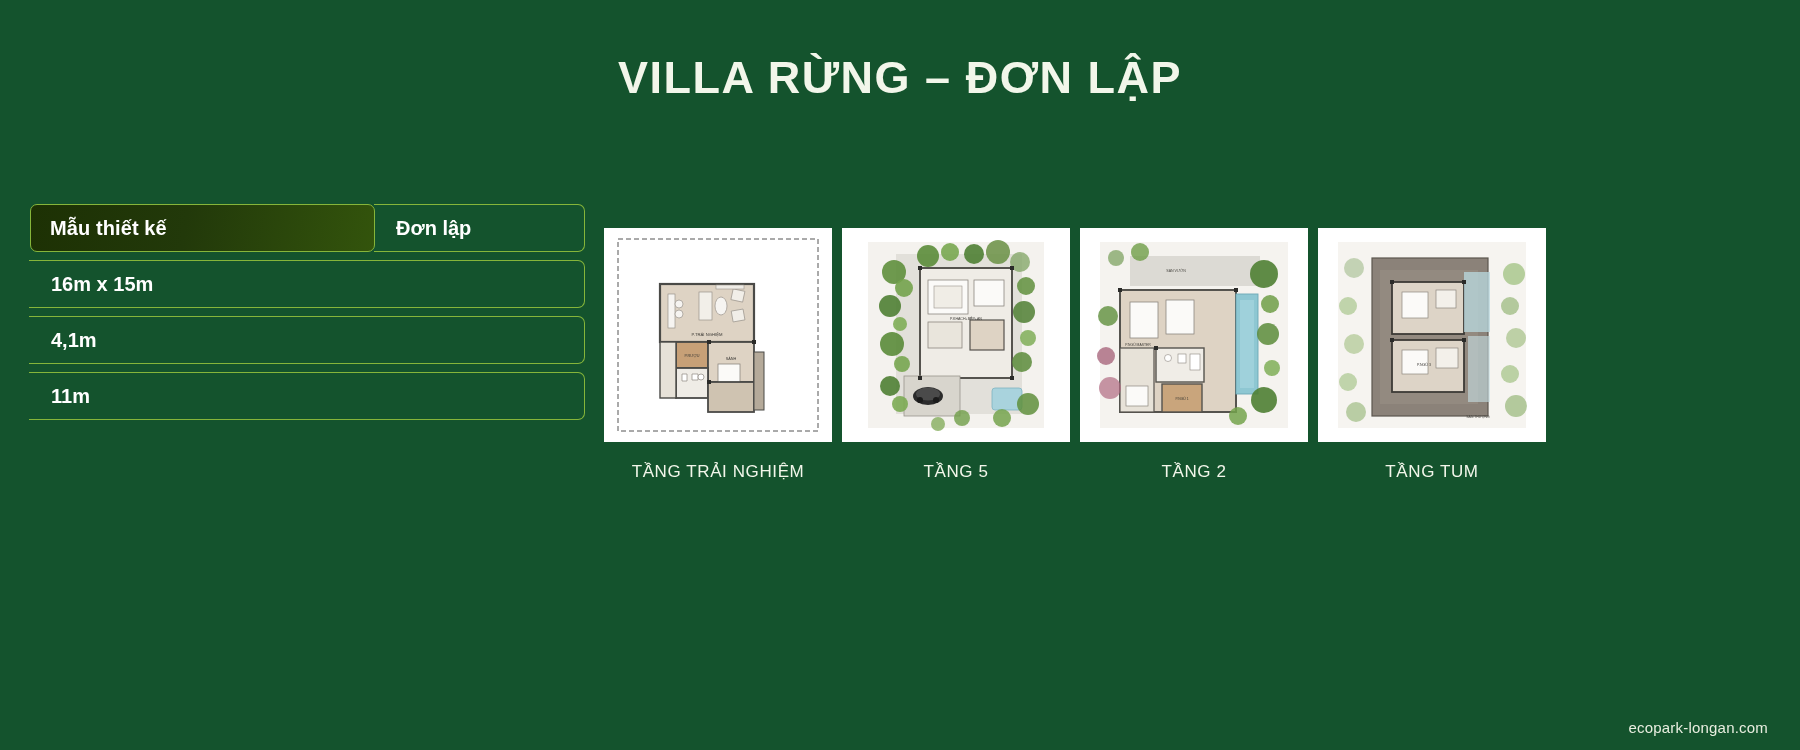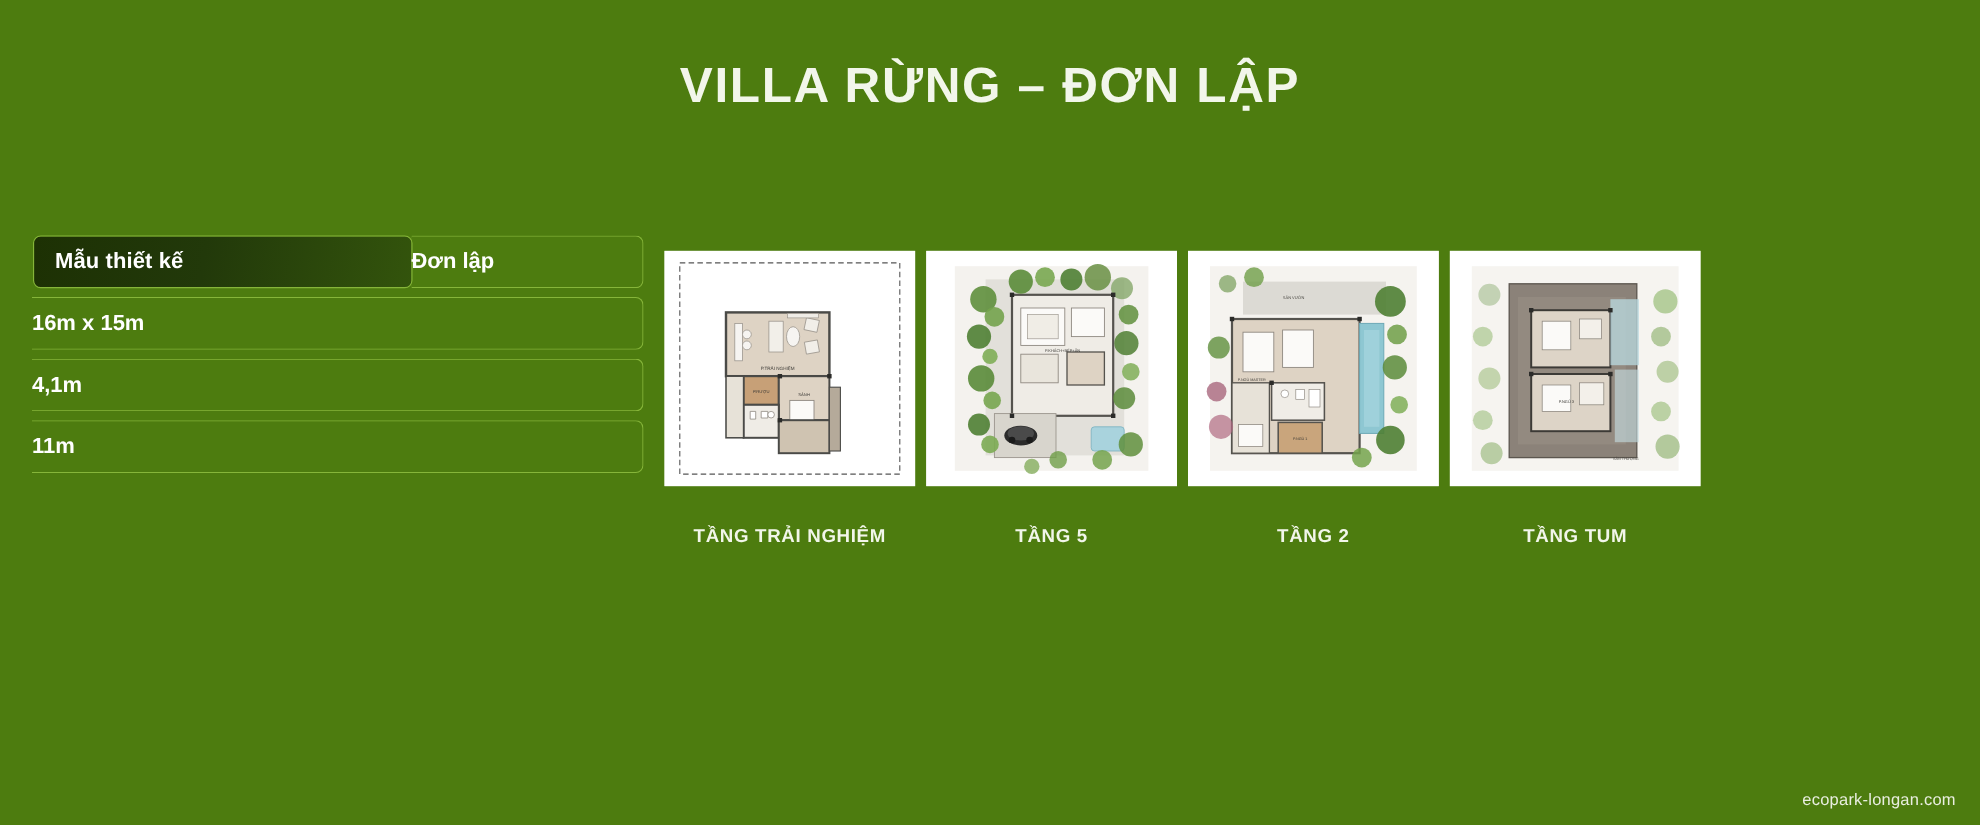--- a/index.html
+++ b/index.html
@@ -5,38 +5,38 @@
   * { box-sizing: border-box; margin: 0; padding: 0; }
   html, body {
     width: 1800px; height: 750px;
     background: #2e4a06;
     font-family: "Liberation Sans", sans-serif;
     overflow: hidden;
   }
   .page {
     position: relative;
     width: 1800px; height: 750px;
-    background: #4d7c0f;
+    background: #14532d;
   }
 
   
   .title {
     position: absolute;
     top: 52px; left: 0; width: 1800px;
     text-align: center;
     color: #f2f6ea;
     font-size: 45px;
     letter-spacing: 1.5px;
     font-weight: 700;
   }
 
   
   .spec-table {
     position: absolute;
-    left: 30px; top: 214px;
+    left: 30px; top: 204px;
     width: 555px;
   }
   .spec-row {
     display: flex;
     align-items: stretch;
     height: 48px;
     margin-bottom: 8px;
   }
   .spec-label {
     width: 345px;
@@ -55,20 +55,21 @@
   .spec-value {
     flex: 1;
     border-top: 1px solid #86b53a;
     border-right: 1px solid #86b53a;
     border-bottom: 1px solid #86b53a;
     border-left: none;
     border-radius: 0 7px 7px 0;
     margin-left: -1px;
     display: flex;
     align-items: center;
+    padding-left: 22px;
     color: #ffffff;
     font-size: 20px;
     font-weight: 700;
     white-space: nowrap;
   }
 
   
   .plans {
     position: absolute;
     left: 604px; top: 228px;
@@ -76,34 +77,34 @@
     gap: 10px;
   }
   .plan-card { width: 228px; }
   .plan-frame {
     width: 228px; height: 214px;
     background: #ffffff;
     overflow: hidden;
     position: relative;
   }
   .plan-caption {
-    margin-top: 36px;
+    margin-top: 20px;
     text-align: center;
     color: #f2f6ea;
     font-size: 17px;
-    font-weight: 700;
+    font-weight: 400;
     letter-spacing: .6px;
     white-space: nowrap;
   }
   .plan-svg { display: block; width: 228px; height: 214px; }
 
   
   .watermark {
     position: absolute;
-    right: 22px; bottom: 14px;
+    right: 32px; bottom: 14px;
     color: #e9eee0;
     font-size: 15px;
     letter-spacing: .2px;
   }
 </style>
 </head>
 <body>
 
 <div class="page">
 

